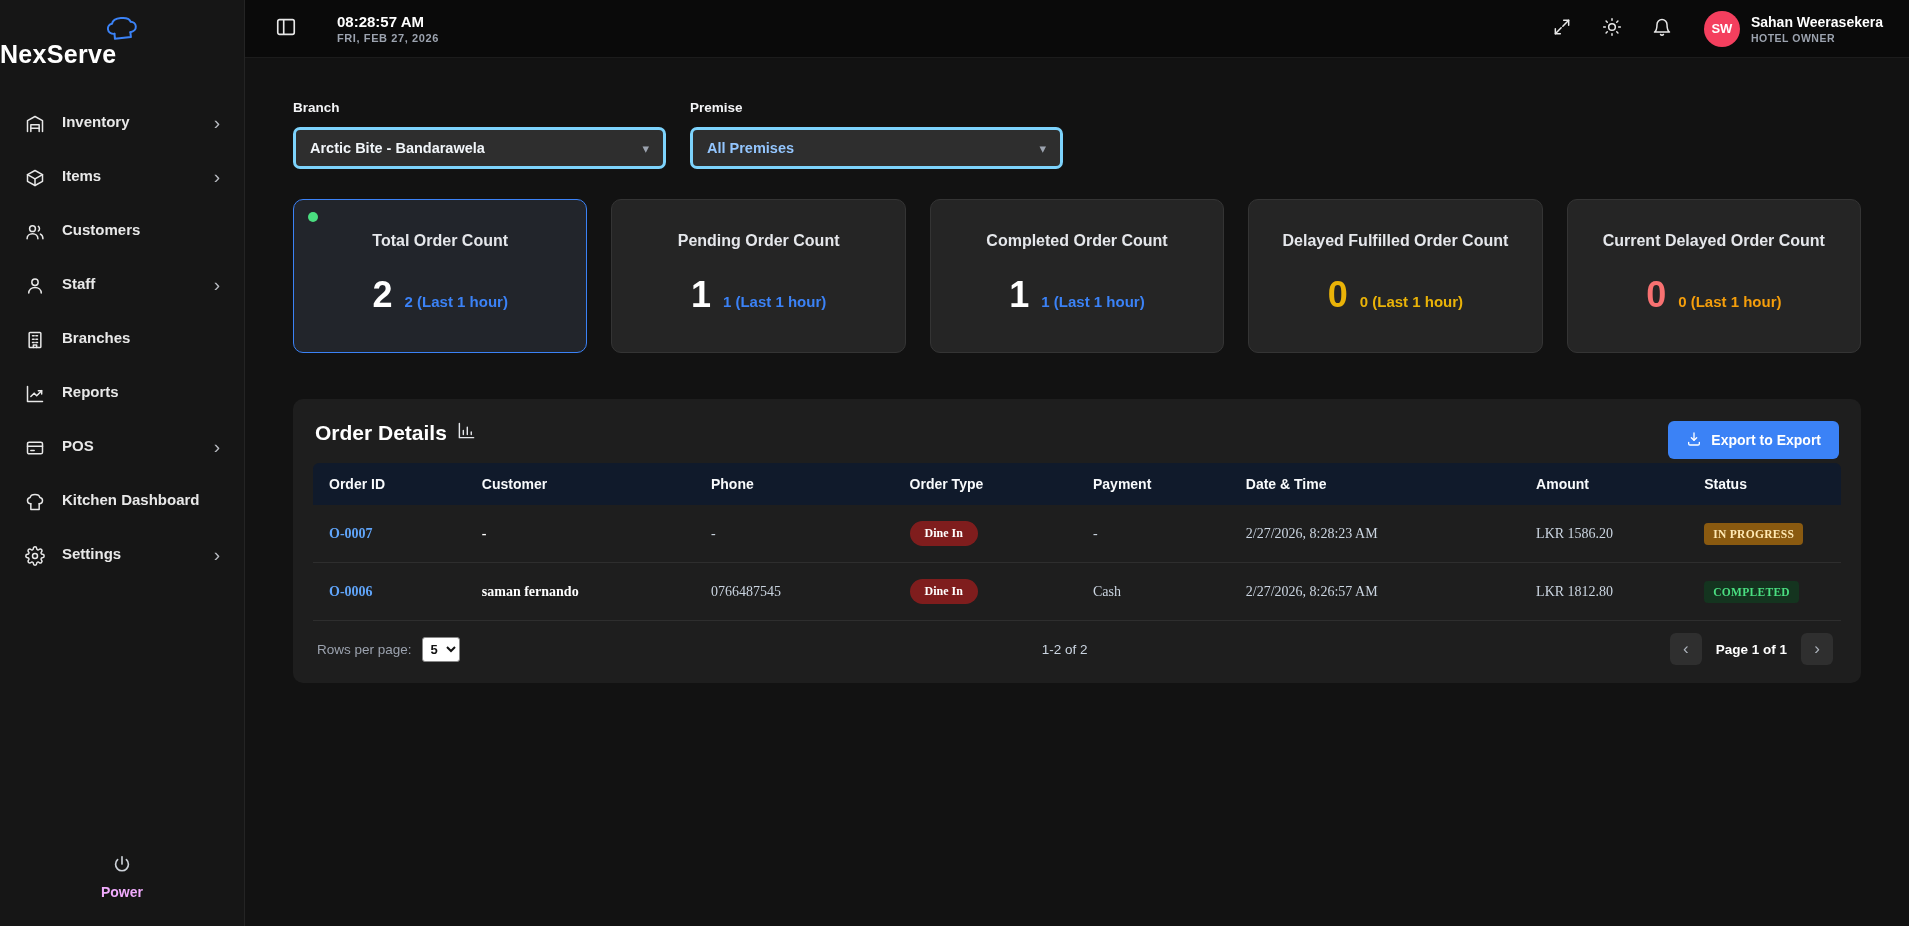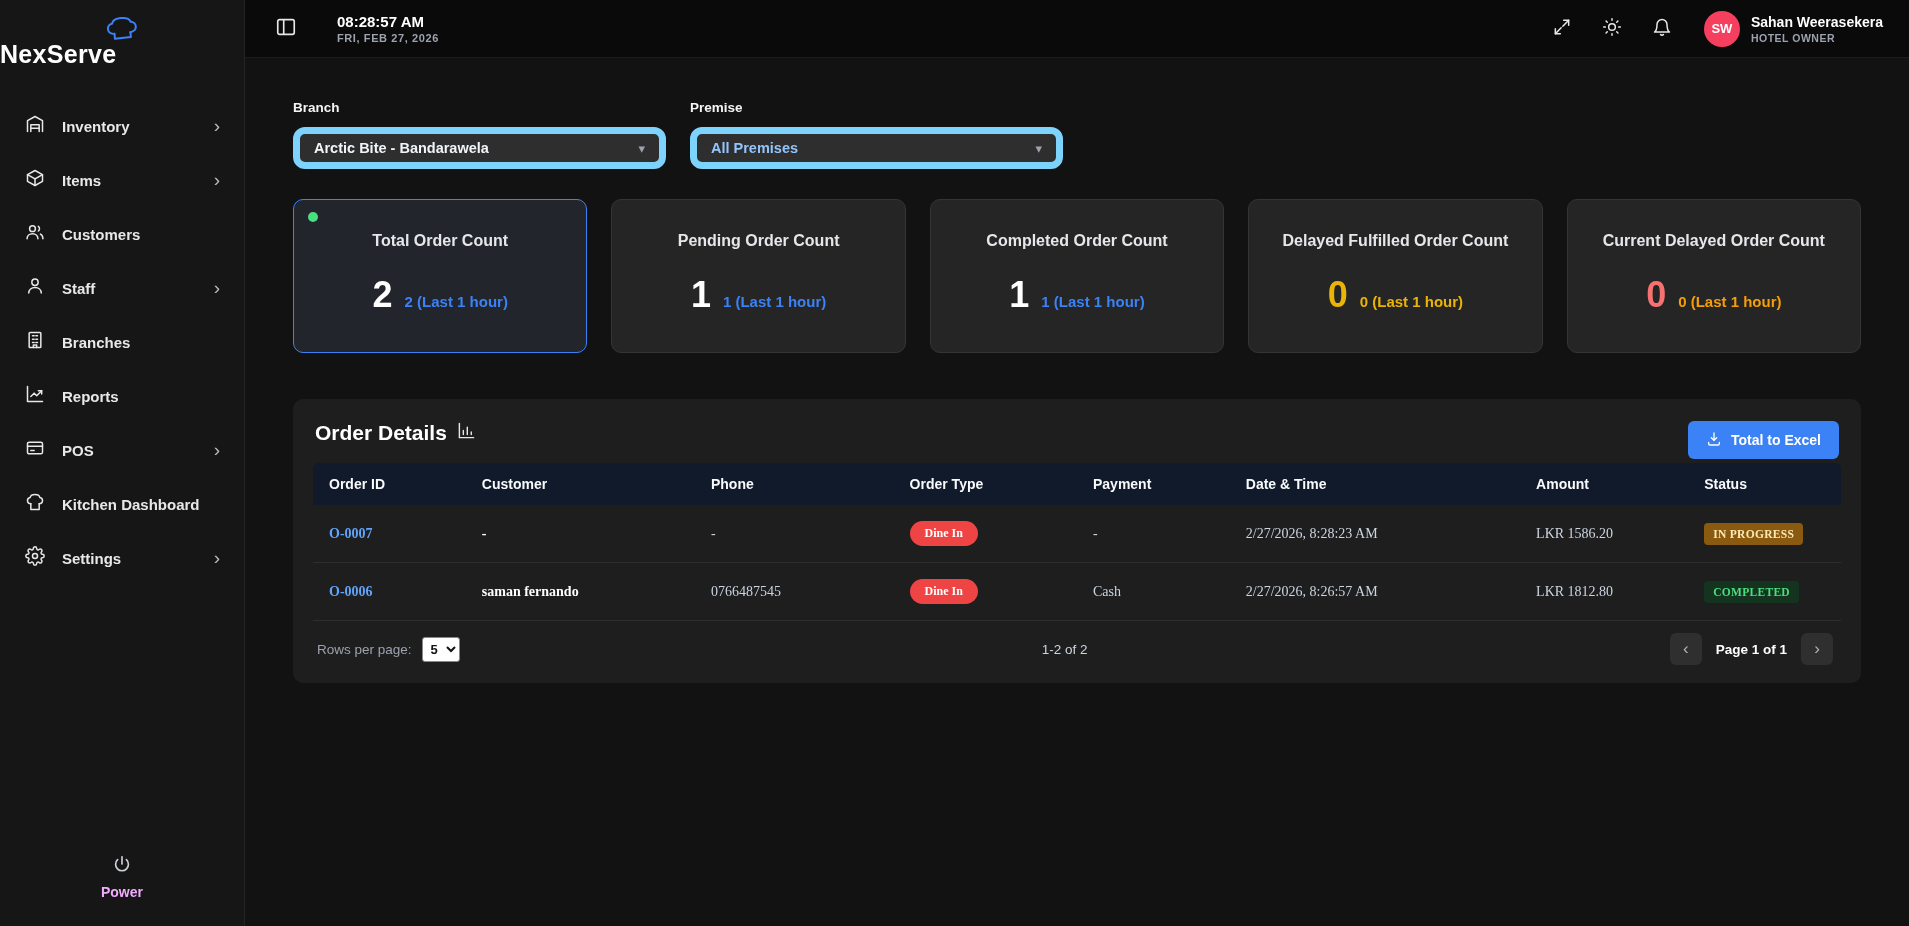--- a/index.html
+++ b/index.html
@@ -13,21 +13,21 @@
   .sidebar {
     width:245px; min-width:245px; height:100%;
     background:#161616; border-right:1px solid #242424;
     display:flex; flex-direction:column;
   }
   .logo { text-align:left; padding:16px 0 14px; cursor:pointer; }
   .logo svg { display:block; margin:0 auto; }
   .brand-name { font-size:25px; font-weight:800; color:#fff; letter-spacing:.3px; margin-top:-2px; display:block; }
   .nav { flex:1; padding:14px 0 0; }
   .nav-item {
-    display:flex; align-items:flex-end; gap:16px;
+    display:flex; align-items:flex-start; gap:16px;
     padding:16px 24px; cursor:pointer; color:#e8e8e8;
   }
   .nav-ic { width:22px; height:22px; display:flex; align-items:center; justify-content:center; color:#e8e8e8; }
   .nav-label { font-size:15px; font-weight:600; flex:1; }
   .chev { font-size:19px; color:#b9bcc2; line-height:1; }
   .power-wrap { padding:18px 0 26px; text-align:center; cursor:pointer; }
   .power-wrap svg { display:block; margin:0 auto 8px; color:#cdd2d9; }
   .power-label { font-size:14px; font-weight:600; color:#f0abfc; }
 
   
@@ -48,21 +48,21 @@
     font-size:13px; font-weight:700; color:#fff;
   }
   .user-name { font-size:14px; font-weight:700; color:#fff; }
   .user-role { font-size:10.5px; font-weight:600; color:#9ca3af; letter-spacing:.5px; margin-top:2px; }
 
   
   .content { flex:1; overflow:auto; padding:42px 48px 30px; background:#121212; }
   .filters { display:flex; gap:24px; }
   .filter-label { font-size:13.5px; font-weight:700; color:#f3f4f6; margin-bottom:12px; }
   .select-box {
-    width:373px; height:42px; background:#2e2e2e; border:7px solid #7dd3fc; border-radius:12px;
+    width:373px; height:42px; background:#2e2e2e; border:3px solid #7dd3fc; border-radius:7px;
     display:flex; align-items:center; padding:0 14px; cursor:pointer;
   }
   .select-value { flex:1; font-size:14.5px; font-weight:600; color:#f1f5f9; }
   .select-box.premise .select-value { color:#93c5fd; }
   .select-caret { color:#9ca3af; font-size:13px; }
 
   
   .stats { display:flex; gap:24px; margin-top:30px; }
   .stat-card {
     flex:1; height:154px; background:#252525; border:1px solid #343434; border-radius:10px;
@@ -95,21 +95,21 @@
     padding:13px 16px;
   }
   thead th:first-child { border-radius:6px 0 0 0; }
   thead th:last-child { border-radius:0 6px 0 0; }
   tbody td { padding:16px 16px; font-size:14px; color:#cbd5e1; border-bottom:1px solid #2e2e2e;font-family:Liberation Serif, serif; }
   .col-id{width:10%}.col-cust{width:15%}.col-phone{width:13%}.col-type{width:12%}
   .col-pay{width:10%}.col-date{width:19%}.col-amt{width:11%}.col-status{width:10%}
   .order-link { color:#60a5fa; font-weight:700; cursor:pointer; }
   .cust-cell { color:#fff; font-weight:700; }
   .pill {
-    display:inline-block; background:#ef4444; color:#fff; font-size:12px; font-weight:700;
+    display:inline-block; background:#7f1d1d; color:#fff; font-size:12px; font-weight:700;
     border-radius:999px; padding:5px 15px;
   }
   .status-badge { display:inline-block; font-size:11.5px; font-weight:800; border-radius:4px; padding:5px 9px; letter-spacing:.3px; }
   .status-badge[data-status="IN PROGRESS"] { background:#8a5a10; color:#ffe9b3; }
   .status-badge[data-status="COMPLETED"]  { background:#14341f; color:#4ade80; }
 
   .table-footer { display:flex; align-items:center; padding:12px 8px 12px 4px; color:#9ca3af; font-size:13.5px; }
   .rpp { display:flex; align-items:center; gap:10px; }
   .rpp select {
     background:#fff; color:#111; border:1px solid #888; border-radius:3px;
@@ -364,21 +364,21 @@
           </span>
         </div>
         <button class="export-btn">
           <span>
             <svg width="16" height="16" viewBox="0 0 24 24" fill="none" stroke="currentColor" stroke-width="2" stroke-linecap="round" stroke-linejoin="round">
                 <path d="M12 3v11"></path>
                 <path d="M8 10l4 4 4-4"></path>
                 <path d="M4 17v2a2 2 0 0 0 2 2h12a2 2 0 0 0 2-2v-2"></path>
               </svg>
           </span>
-          <span>Total to Excel</span>
+          <span>Export to Export</span>
         </button>
       </div>
 
       <table>
         <thead>
           <tr>
             <th class="col-id">Order ID</th>
             <th class="col-cust">Customer</th>
             <th class="col-phone">Phone</th>
             <th class="col-type">Order Type</th>

